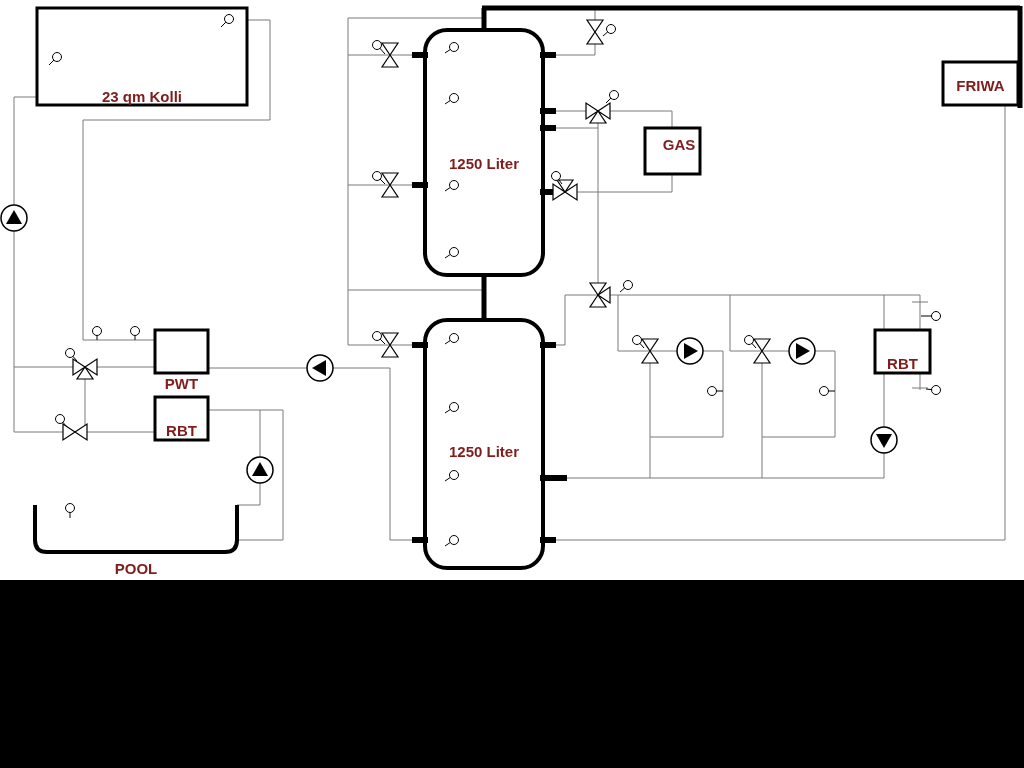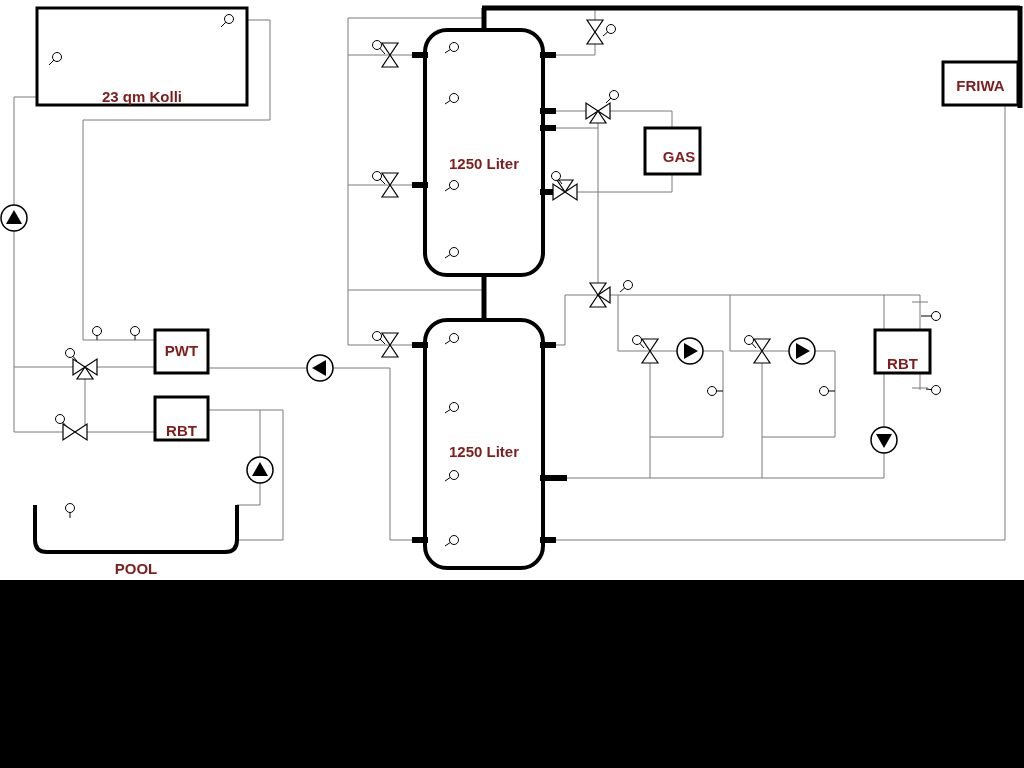--- a/index.html
+++ b/index.html
@@ -209,22 +209,22 @@
     <line class="sensl" x1="97" y1="331" x2="97" y2="340"></line>
         <circle class="sens" cx="97" cy="331" r="4.5"></circle>
     <line class="sensl" x1="135" y1="331" x2="135" y2="340"></line>
         <circle class="sens" cx="135" cy="331" r="4.5"></circle>
   </g>
 </svg>
 
 <div class="lbl" style="left:37px;top:76px;width:210px;">23 qm Kolli</div>
 <div class="lbl" style="left:425px;top:143px;width:118px;">1250 Liter</div>
 <div class="lbl" style="left:425px;top:431px;width:118px;">1250 Liter</div>
-<div class="lbl" style="left:645px;top:136px;width:68px;">GAS</div>
+<div class="lbl" style="left:645px;top:124px;width:68px;">GAS</div>
 <div class="lbl" style="left:943px;top:65px;width:75px;">FRIWA</div>
-<div class="lbl" style="left:155px;top:330px;width:53px;">PWT</div>
+<div class="lbl" style="left:155px;top:363px;width:53px;">PWT</div>
 <div class="lbl" style="left:155px;top:410px;width:53px;">RBT</div>
 <div class="lbl" style="left:875px;top:343px;width:55px;">RBT</div>
 <div class="lbl" style="left:35px;top:548px;width:202px;">POOL</div>
 
 <div class="footer"></div>
 
 </div>
 
 </body></html>

